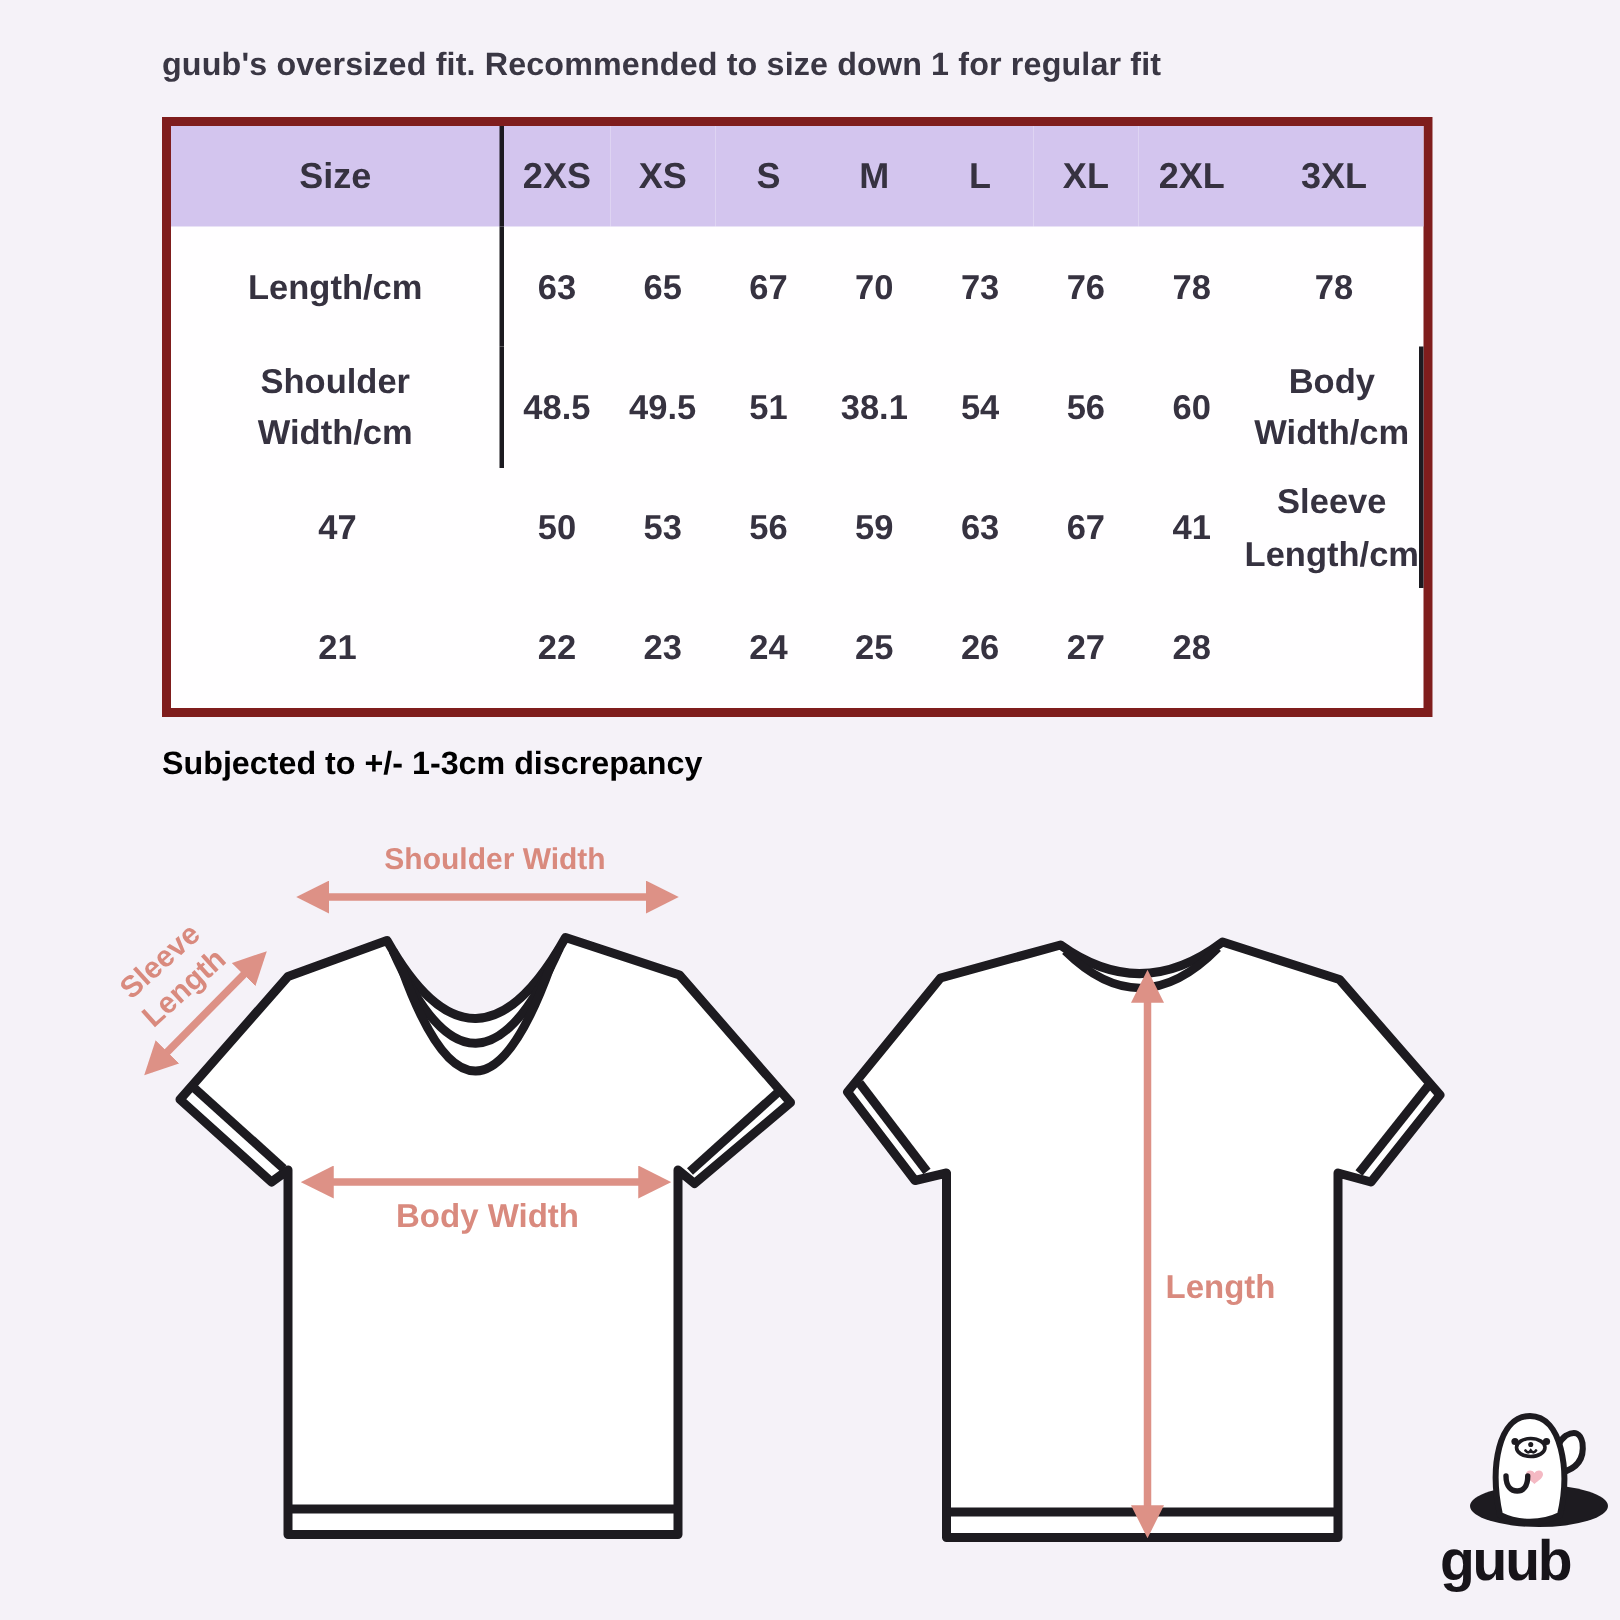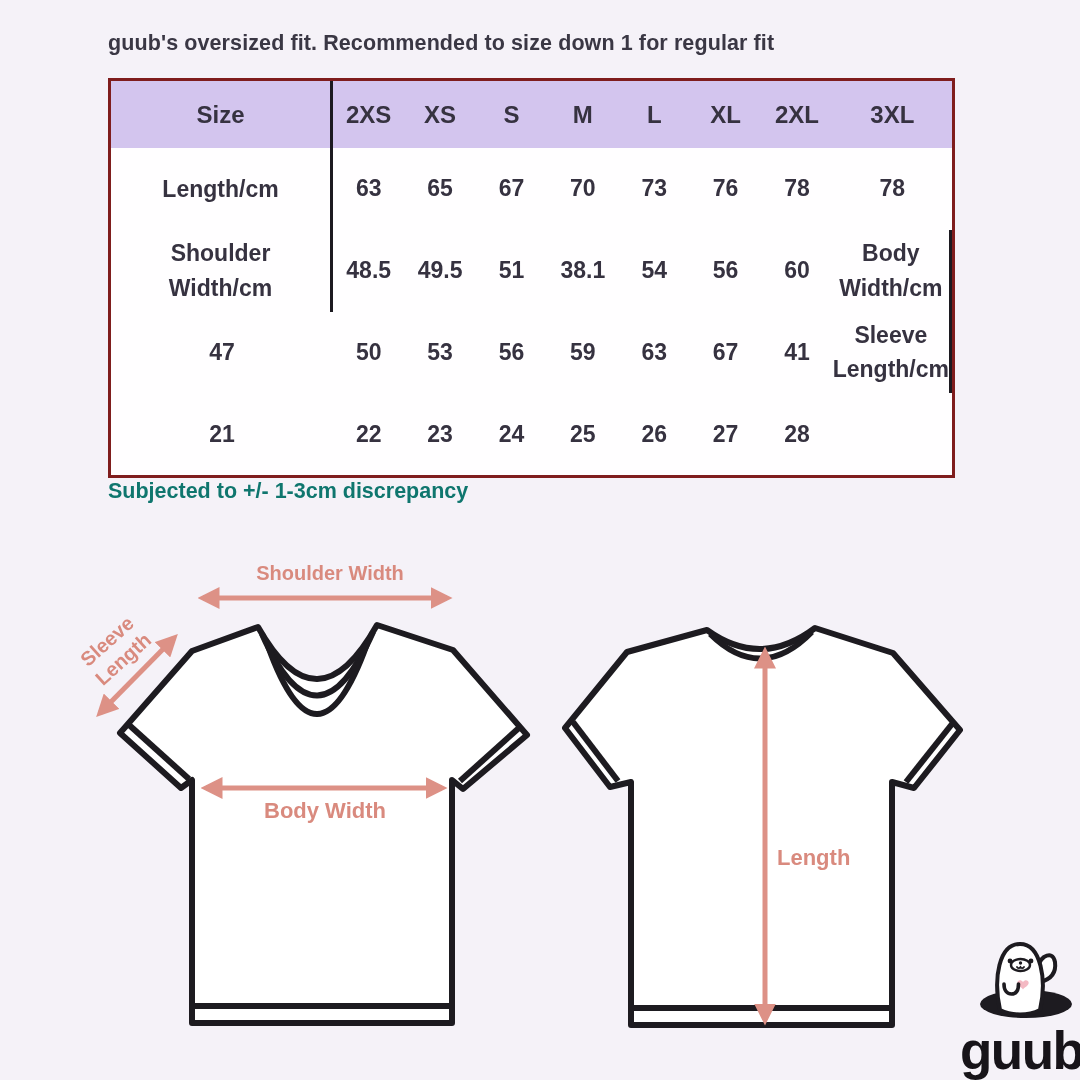--- a/index.html
+++ b/index.html
@@ -8,27 +8,27 @@
     background:#f5f2f8;
     font-family:"Liberation Sans",sans-serif;
     color:#38343f;
   }
   
   .page-title{
     position:absolute;left:108px;top:31px;width:880px;
     font-size:21.5px;font-weight:700;letter-spacing:.1px;color:#3a3744;
   }
   .note-text{
-    position:absolute;left:108px;top:479px;width:700px;
-    font-size:21.5px;font-weight:700;color:#0f766e;
+    position:absolute;left:108px;top:497px;width:700px;
+    font-size:21.5px;font-weight:700;color:#000000;
   }
   
   .size-table{
     position:absolute;left:108px;top:78px;width:847px;height:400px;
-    box-sizing:border-box;border:3px solid #7f1d1d;background:#fffeff;
+    box-sizing:border-box;border:6px solid #7f1d1d;background:#fffeff;
     display:grid;
     grid-template-columns:222px repeat(8,1fr);
     grid-template-rows:67px repeat(4,1fr);
   }
   .cell{
     display:flex;align-items:center;justify-content:center;
     font-size:23px;font-weight:700;color:#363240;text-align:center;
   }
   .cell.hdr{background:#d3c5ee;font-size:24px;}
   .cell.rowlabel{white-space:pre-line;line-height:1.5;}
@@ -45,22 +45,22 @@
   .shoulder-width-label{left:140px;top:1px;width:240px;}
   .sleeve-length-label{
     left:-14px;top:66px;width:118px;
     transform:rotate(-42deg);transform-origin:50% 50%;
   }
   .body-width-label{left:135px;top:238px;width:240px;font-size:22px;}
   .length-label{left:150px;top:241px;width:240px;font-size:22px;text-align:left;padding-left:72px;box-sizing:border-box;margin-top:44px;}
   
   .brand{position:absolute;left:960px;top:936px;width:120px;height:140px;}
   .brand-wordmark{
-    position:absolute;left:0;top:84px;width:120px;text-align:right;
-    font-size:53px;font-weight:800;letter-spacing:-1.5px;color:#171419;
+    position:absolute;left:0;top:84px;width:120px;text-align:left;
+    font-size:38px;font-weight:800;letter-spacing:-1.5px;color:#171419;
     font-family:"Liberation Sans",sans-serif;
   }
 </style>
 </head>
 <body>
 
 <div class="page-title">guub's oversized fit. Recommended to size down 1 for regular fit</div>
 
 <div class="size-table" id="size-table">
     <div class="cell hdr colone">Size</div>

